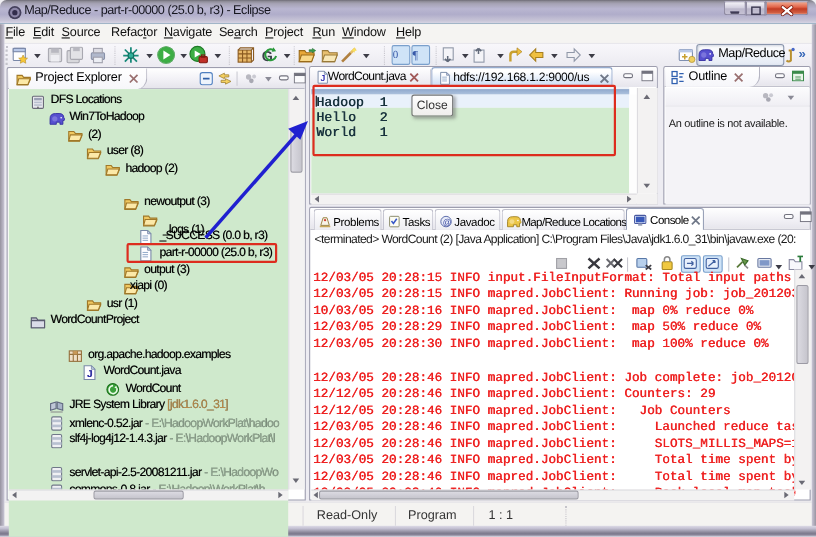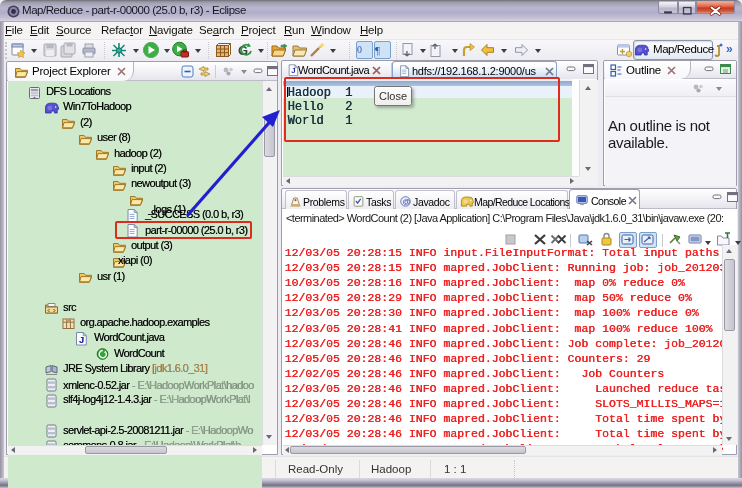--- a/index.html
+++ b/index.html
@@ -291,21 +291,21 @@
 
 <div class="abs" id="statusbar">
   <svg class="abs" style="left:33px;top:4px" width="14" height="16">
       <rect x="1" y="4.5" width="8" height="10" fill="#fdfdfd" stroke="#8a8a96"></rect>
       <path d="M9.5 5 l3-2.5" stroke="#caa23c" stroke-width="1.6"></path>
       <circle cx="12.8" cy="2.2" r="1" fill="#caa23c"></circle>
     </svg>
   <div class="abs" style="left:271px;top:3px;width:1px;height:18px;background:#dbdade"></div>
   <div class="abs" style="left:284px;top:6px">Read-Only</div>
   <div class="abs" style="left:355px;top:3px;width:1px;height:18px;background:#dbdade"></div>
-  <div class="abs" style="left:367px;top:6px">Hadoop</div>
+  <div class="abs" style="left:367px;top:6px">Program</div>
   <div class="abs" style="left:426px;top:3px;width:1px;height:18px;background:#dbdade"></div>
   <div class="abs" style="left:440px;top:6px">1 : 1</div>
   <div class="abs" style="left:510px;top:3px;width:1px;height:18px;border-left:1px dotted #c5c4ca"></div>
 </div>
 <div class="abs" id="border-left"></div>
 <div class="abs" id="border-right"></div>
 <div class="abs" id="border-bottom"></div>
 
 <div class="view" id="pe-view" style="left:6px;top:61px;width:272px;height:394px">
   <div class="view-head" style="height:19px"></div>
@@ -365,26 +365,20 @@
           <use href="#i-folder"></use>
         </svg>
         <span style="position:absolute;left:89px;top:1px">user (8)</span>
       </div>
 <div class="trow" style="left:0;top:64.6px;width:254px">
         <svg class="ticon" style="left:87px;top:0.5px" width="15" height="15" viewBox="0 0 15 15">
           <use href="#i-folder"></use>
         </svg>
         <span style="position:absolute;left:106px;top:1px">hadoop (2)</span>
       </div>
-<div class="trow" style="left:0;top:80.0px;width:254px">
-        <svg class="ticon" style="left:104px;top:0.5px" width="15" height="15" viewBox="0 0 15 15">
-          <use href="#i-folder"></use>
-        </svg>
-        <span style="position:absolute;left:123px;top:1px">input (2)</span>
-      </div>
 <div class="trow" style="left:0;top:95.4px;width:254px">
         <svg class="ticon" style="left:104px;top:0.5px" width="15" height="15" viewBox="0 0 15 15">
           <use href="#i-folder"></use>
         </svg>
         <span style="position:absolute;left:123px;top:1px">newoutput (3)</span>
       </div>
 <div class="trow" style="left:0;top:110.8px;width:254px">
         <svg class="ticon" style="left:121px;top:0.5px" width="15" height="15" viewBox="0 0 15 15">
           <use href="#i-folder"></use>
         </svg>
@@ -413,25 +407,25 @@
           <use href="#i-folder"></use>
         </svg>
         <span style="position:absolute;left:110px;top:1px">xiapi (0)</span>
       </div>
 <div class="trow" style="left:0;top:187.8px;width:254px">
         <svg class="ticon" style="left:70px;top:0.5px" width="15" height="15" viewBox="0 0 15 15">
           <use href="#i-folder"></use>
         </svg>
         <span style="position:absolute;left:89px;top:1px">usr (1)</span>
       </div>
-<div class="trow" style="left:0;top:218.6px;width:254px">
-        <svg class="ticon" style="left:36px;top:0.5px" width="15" height="15" viewBox="0 0 15 15">
-          <use href="#i-src"></use>
-        </svg>
-        <span style="position:absolute;left:55px;top:1px">src</span>
+<div class="trow" style="left:0;top:203.2px;width:254px">
+        <svg class="ticon" style="left:19px;top:0.5px" width="15" height="15" viewBox="0 0 15 15">
+          <use href="#i-project"></use>
+        </svg>
+        <span style="position:absolute;left:38px;top:1px">WordCountProject</span>
       </div>
 <div class="trow" style="left:0;top:234.0px;width:254px">
         <svg class="ticon" style="left:53px;top:0.5px" width="15" height="15" viewBox="0 0 15 15">
           <use href="#i-pkg"></use>
         </svg>
         <span style="position:absolute;left:72px;top:1px">org.apache.hadoop.examples</span>
       </div>
 <div class="trow" style="left:0;top:249.4px;width:254px">
         <svg class="ticon" style="left:66px;top:0.5px" width="15" height="15" viewBox="0 0 15 15">
           <use href="#i-jfile"></use>
@@ -563,21 +557,21 @@
     </svg>
 
   <div class="abs" style="left:1px;top:19px;width:131px;height:17px;background:linear-gradient(#fbfbfd,#f0eff4);border-bottom:1px solid #e0dfe6"></div>
   <svg class="hicon" style="left:88px;top:22px" width="14" height="11">
       <circle cx="4" cy="4" r="2.4" fill="#b8b8c0"></circle>
       <circle cx="9" cy="3.5" r="1.8" fill="#cacad2"></circle>
       <circle cx="6.5" cy="7.5" r="2.1" fill="#a8a8b2"></circle>
     </svg>
   <div class="darr" style="left:112px;top:26px;border-top-color:#8a8a96"></div>
   <div class="abs" style="left:1px;top:36px;width:131px;height:89px;background:#f4f3f7"></div>
-  <div class="abs" style="left:4px;top:56px;font-size:15px;letter-spacing:-0.3px;color:#1a1a1a">An outline is not available.</div>
+  <div class="abs" style="left:4px;top:46px;font-size:10px;letter-spacing:-0.3px;color:#1a1a1a">An outline is not available.</div>
 </div>
 
 <div class="view" id="co-view" style="left:281px;top:188px;width:456px;height:267px">
   <div class="view-head" style="height:20px"></div>
 
   <div class="vtab" style="left:3px;top:1px;width:62px;height:19px;border:1px solid #c0c0cc;border-bottom:none;border-radius:3px 3px 0 0;background:linear-gradient(#ffffff,#ededf2)">
     <svg style="position:absolute;left:3px;top:3px" width="13" height="14" viewBox="0 0 15 15">
         <use href="#i-probl"></use>
       </svg>
     <span style="position:absolute;left:17px;top:4.5px;font-size:10.5px;letter-spacing:-0.35px">Problems</span>
@@ -665,24 +659,23 @@
       <path d="M1.5 4 h4 l1.5 2 h6 v7 h-11.5 z" fill="#f8f8fc" stroke="#8888a0"></path>
       <path d="M9 1 h5 M11.5 1 v5" stroke="#2a7a3a" stroke-width="1.6"></path>
     </svg>
 <div class="darr" style="left:453px;top:52px;border-top-color:#3c3c46"></div>
 
 <div class="cline" style="top:57.0px">12/03/05 20:28:15 INFO input.FileInputFormat: Total input paths to process : 2</div>
 <div class="cline" style="top:72.1px">12/03/05 20:28:15 INFO mapred.JobClient: Running job: job_201203031432_0006</div>
 <div class="cline" style="top:87.2px">10/03/05 20:28:16 INFO mapred.JobClient:  map 0% reduce 0%</div>
 <div class="cline" style="top:102.3px">12/03/05 20:28:29 INFO mapred.JobClient:  map 50% reduce 0%</div>
 <div class="cline" style="top:117.4px">12/03/05 20:28:30 INFO mapred.JobClient:  map 100% reduce 0%</div>
-<div class="cline" style="top:132.5px">12/03/05 20:28:41 INFO mapred.JobClient:  map 100% reduce 100%</div>
 <div class="cline" style="top:147.6px">12/03/05 20:28:46 INFO mapred.JobClient: Job complete: job_201203031432_0006</div>
-<div class="cline" style="top:162.7px">12/05/05 20:28:46 INFO mapred.JobClient: Counters: 29</div>
-<div class="cline" style="top:177.8px">12/02/05 20:28:46 INFO mapred.JobClient:   Job Counters</div>
+<div class="cline" style="top:162.7px">12/12/05 20:28:46 INFO mapred.JobClient: Counters: 29</div>
+<div class="cline" style="top:177.8px">12/12/05 20:28:46 INFO mapred.JobClient:   Job Counters</div>
 <div class="cline" style="top:192.9px">12/03/05 20:28:46 INFO mapred.JobClient:     Launched reduce tasks=1</div>
 <div class="cline" style="top:208.0px">12/03/05 20:28:46 INFO mapred.JobClient:     SLOTS_MILLIS_MAPS=14334</div>
 <div class="cline" style="top:223.1px">12/03/05 20:28:46 INFO mapred.JobClient:     Total time spent by all reduces</div>
 <div class="cline" style="top:238.2px">12/03/05 20:28:46 INFO mapred.JobClient:     Total time spent by all maps wa</div>
 <div class="cline" style="top:253.3px">12/03/05 20:28:46 INFO mapred.JobClient:     Rack-local map tasks=2</div>
 
   <div class="sb sbv" style="left:440px;top:56px;width:15px;height:200px"></div>
   <div class="sb-arr arr-up" style="left:444px;top:60px"></div>
   <div class="sb-thumb" style="left:442px;top:70px;width:11px;height:72px"></div>
   <div class="sb-arr arr-dn" style="left:444px;top:248px"></div>

